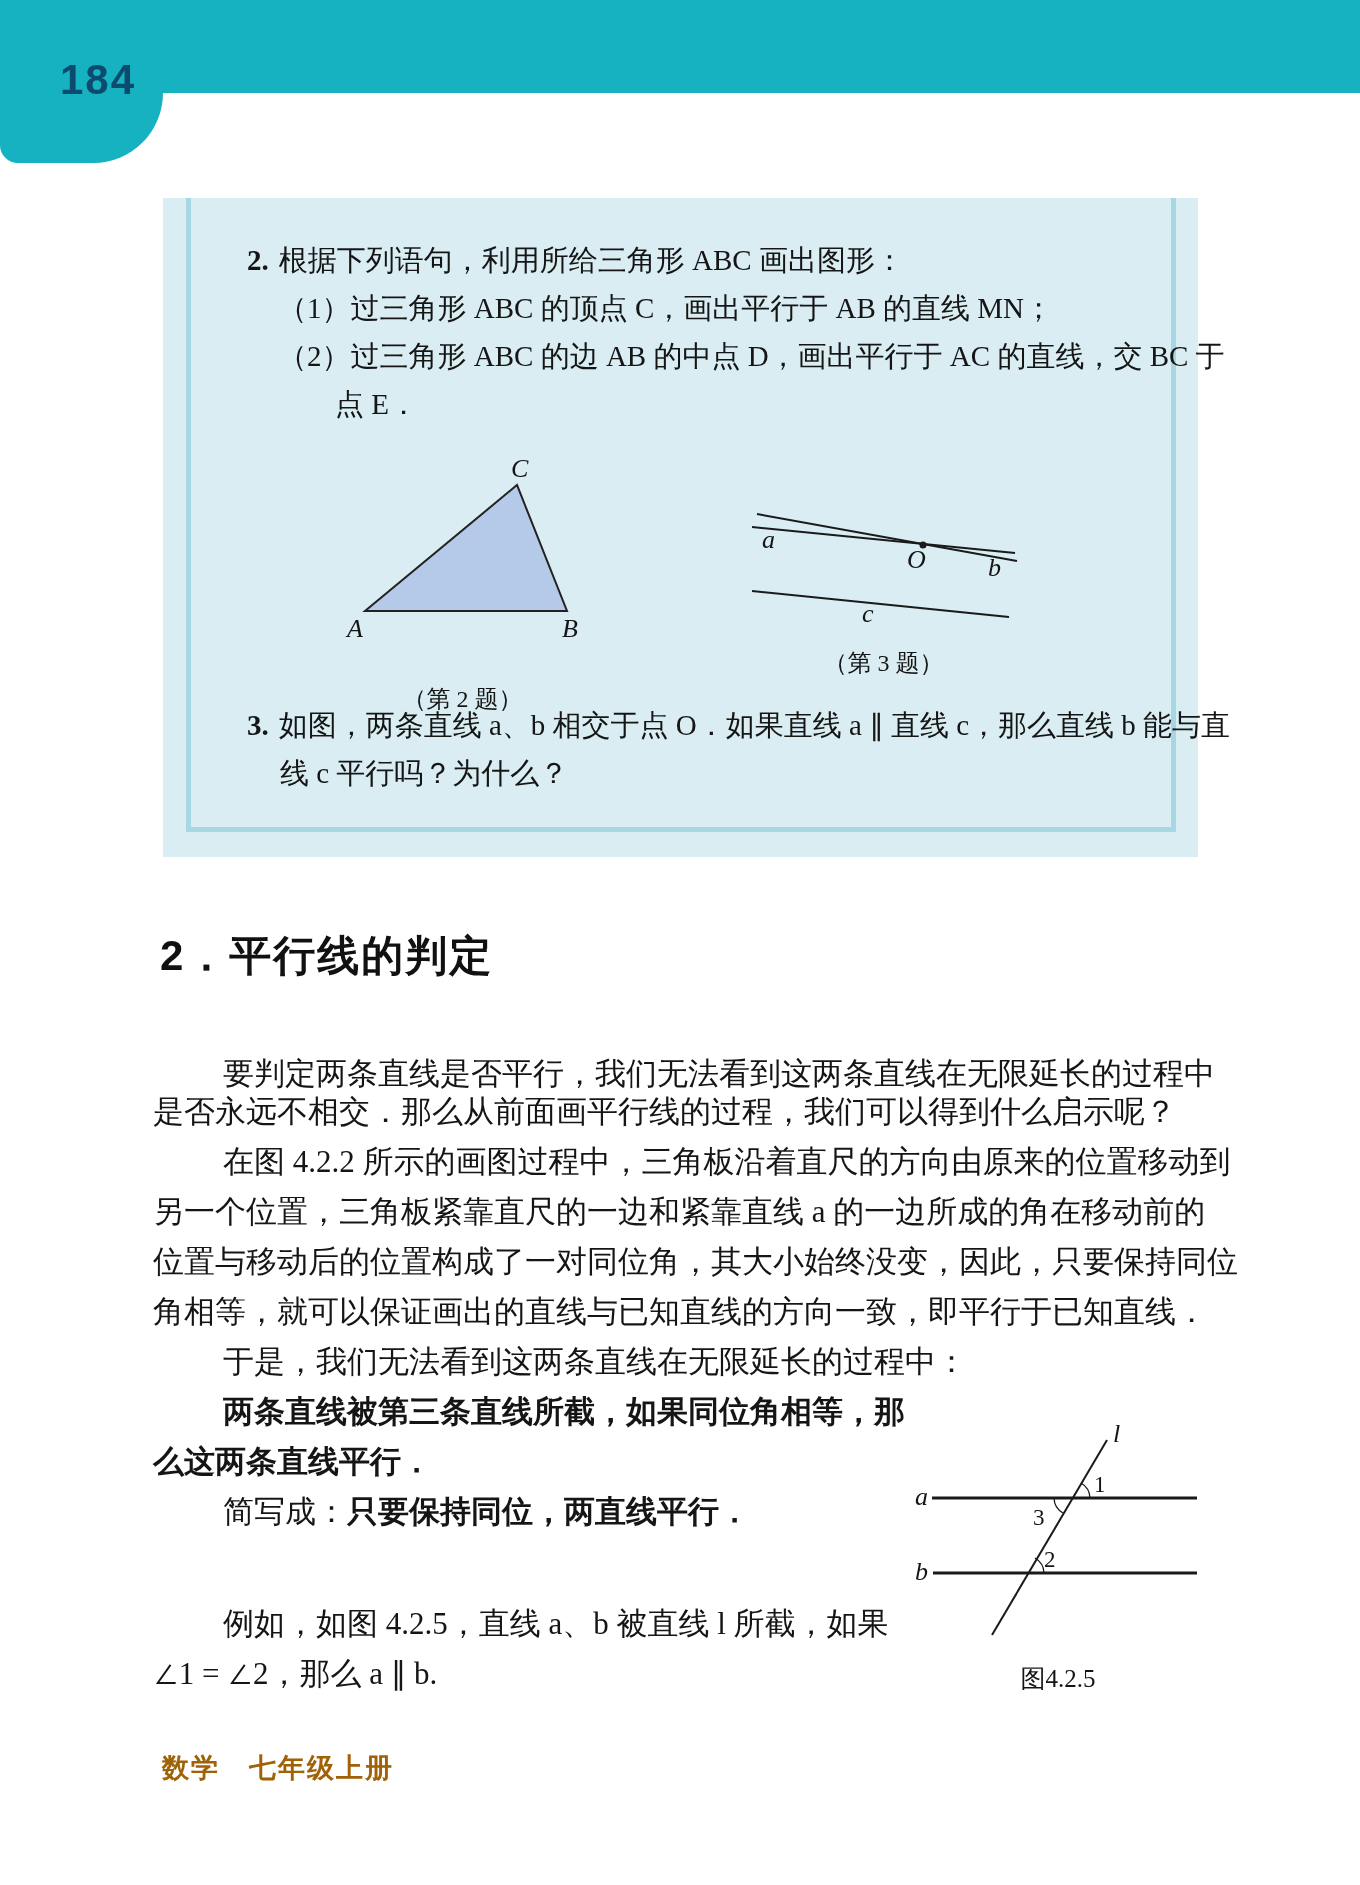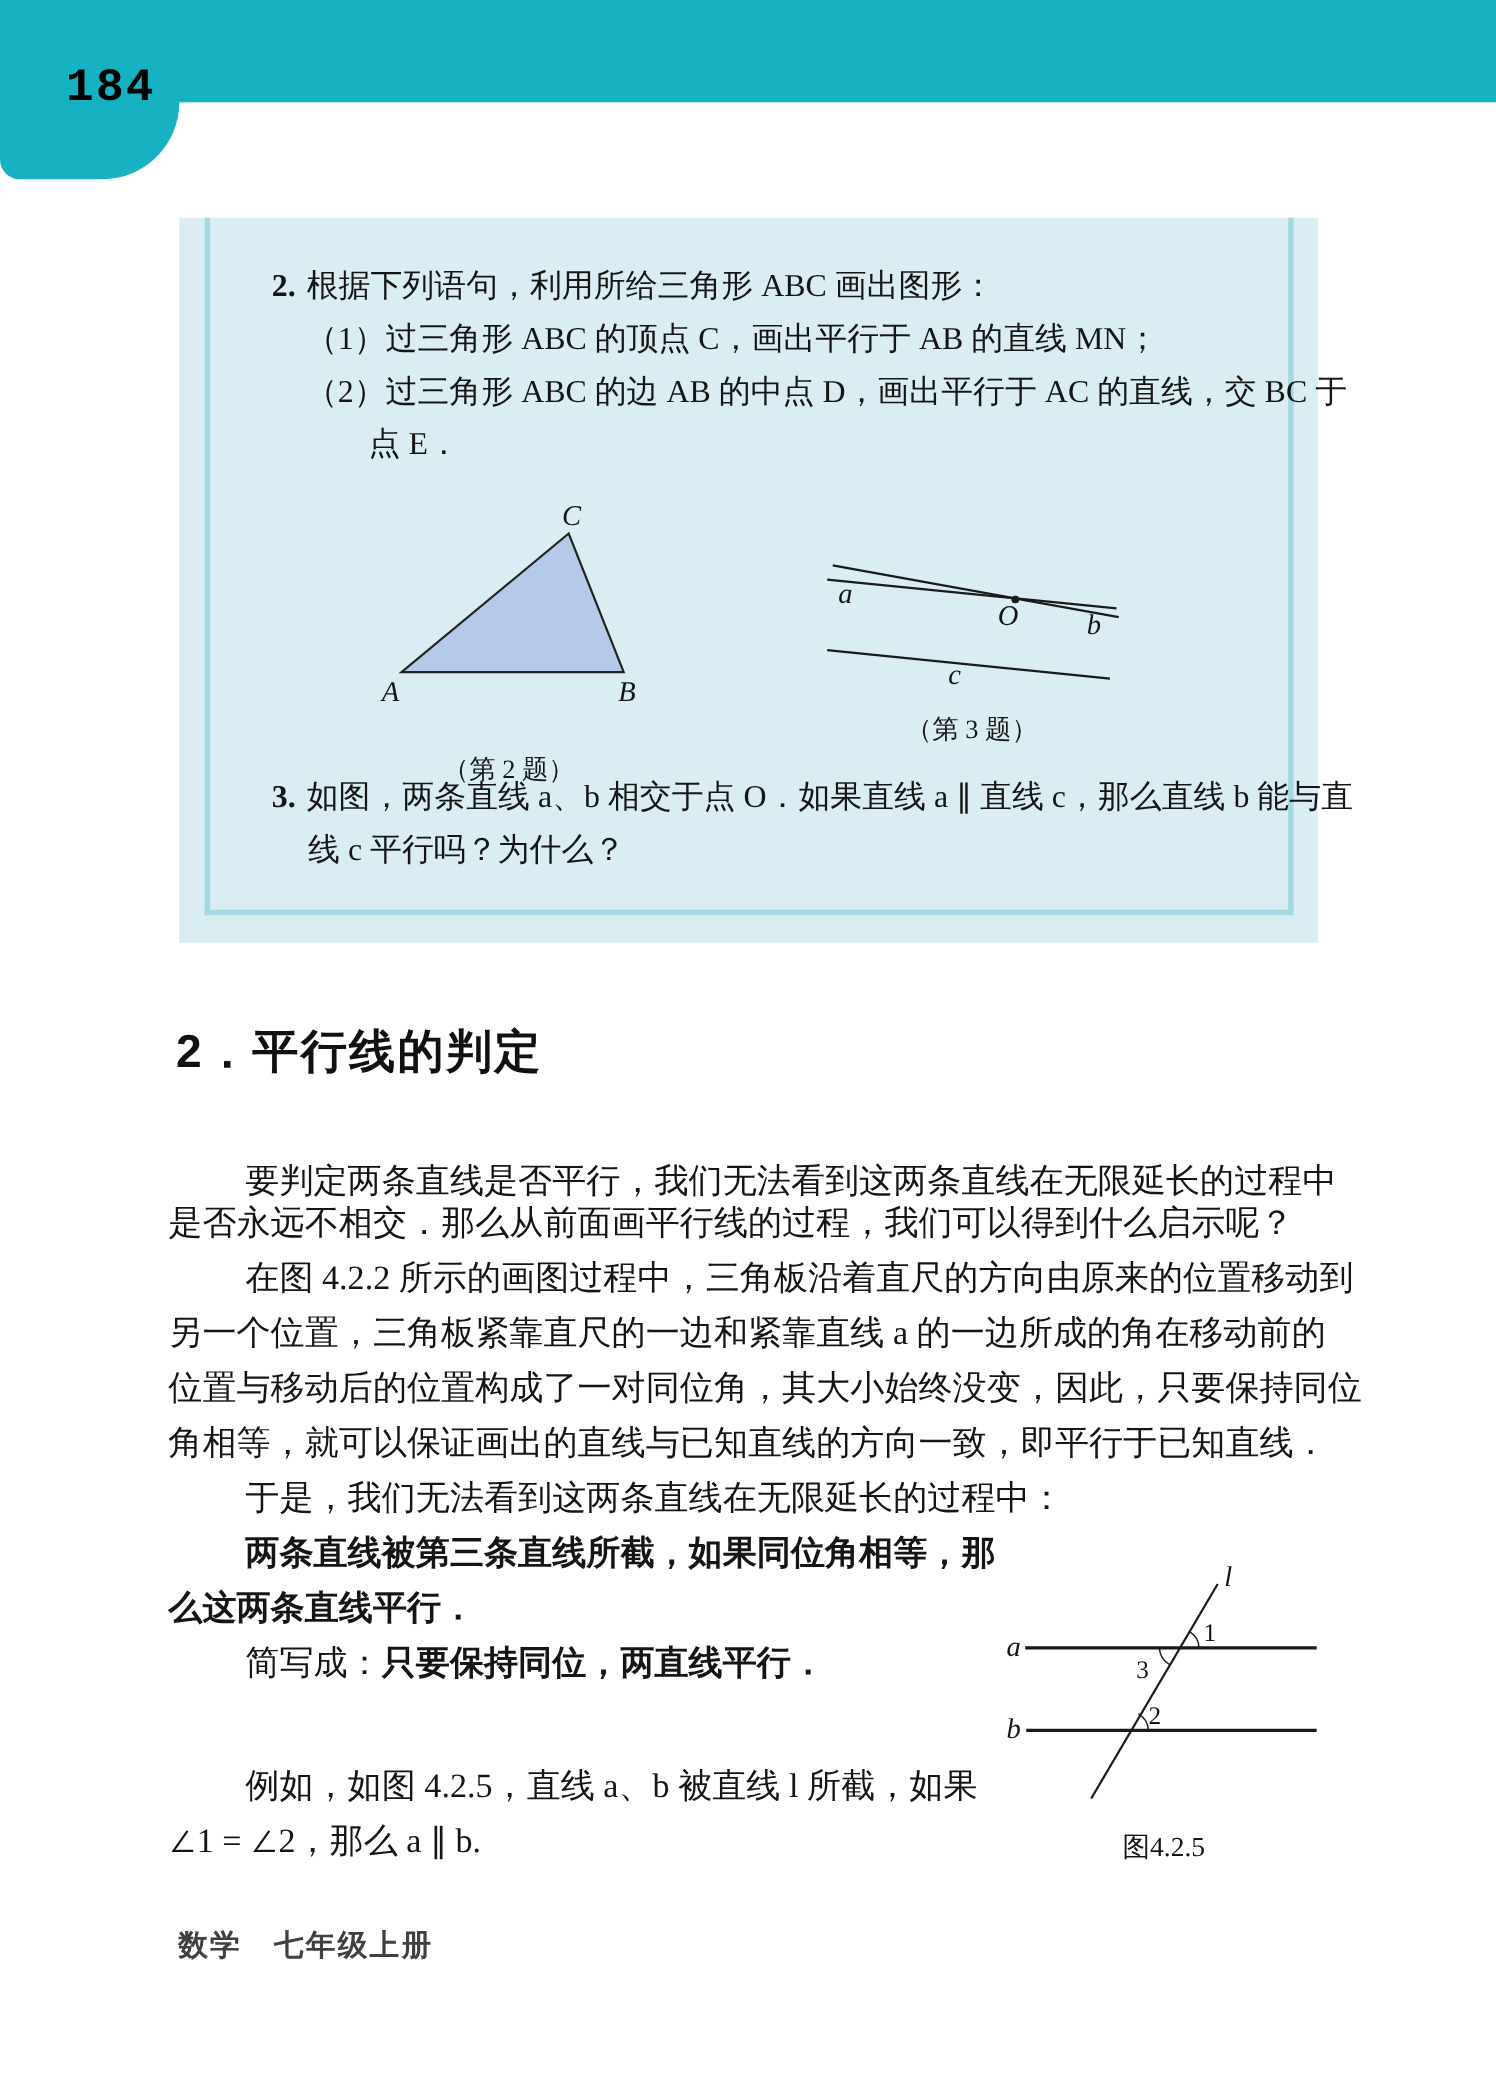--- a/index.html
+++ b/index.html
@@ -3,42 +3,42 @@
 <meta charset="utf-8">
 <style>
   html,body{margin:0;padding:0;background:#ffffff;}
   .page{position:relative;width:1360px;height:1885px;background:#ffffff;overflow:hidden;
         font-family:"Liberation Serif", serif;color:#151515;}
 
   
   .topbar{position:absolute;left:0;top:0;width:100%;height:93px;background:#17b2c2;}
   .badge{position:absolute;left:0;top:0;width:163px;height:163px;background:#17b2c2;
          border-radius:0 0 70px 18px;}
-  .badge-num{position:absolute;left:60px;top:56px;font-family:Liberation Mono, monospace;
-         font-weight:700;font-size:42px;color:#000000;letter-spacing:2px;}
+  .badge-num{position:absolute;left:60px;top:56px;font-family:Liberation Sans, sans-serif;
+         font-weight:700;font-size:42px;color:#0c4a6e;letter-spacing:2px;}
 
   
   .panel{position:absolute;left:163px;top:198px;width:1035px;height:659px;background:#d9edf2;}
   .panel-frame{position:absolute;left:23px;right:22px;top:0;bottom:25px;
          border:5px solid #a6d8e3;border-top:none;}
 
   .boxline{position:absolute;font-size:29px;line-height:34px;white-space:nowrap;margin-left:20px;}
   .item-num{font-weight:700;}
   .item-text{margin-left:10px;}
 
   
   .heading{position:absolute;left:160px;top:928px;font-family:"Liberation Sans", sans-serif;
          font-weight:700;font-size:42px;color:#111;letter-spacing:2px;white-space:nowrap;}
   .bline{position:absolute;font-size:31px;line-height:38px;white-space:nowrap;}
   .bold-sans{font-family:Liberation Serif, serif;font-weight:700;}
 
   .caption{position:absolute;font-size:24px;text-align:center;white-space:nowrap;}
 
   .footer{position:absolute;left:162px;top:1750px;font-family:"Liberation Sans", sans-serif;
-         font-weight:700;font-size:27px;color:#404040;letter-spacing:2px;white-space:nowrap;}
+         font-weight:700;font-size:27px;color:#a16207;letter-spacing:2px;white-space:nowrap;}
 
   svg{position:absolute;overflow:visible;}
   .fig-label{font-family:"Liberation Serif", serif;font-style:italic;font-size:26px;fill:#151515;}
   .fig-digit{font-family:"Liberation Serif", serif;font-size:23px;fill:#151515;}
 </style>
 </head>
 <body>
 
 <div class="page">
 

